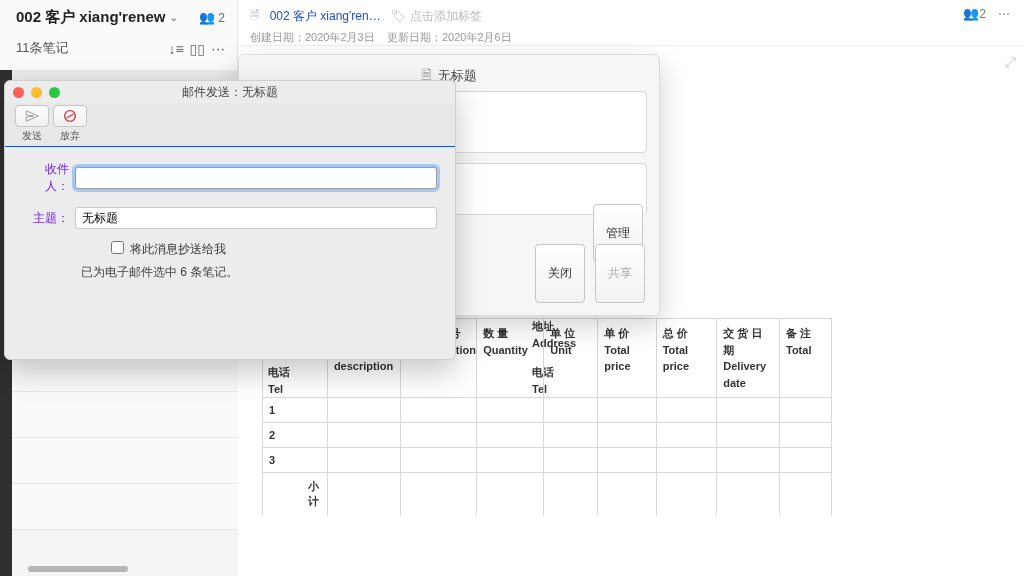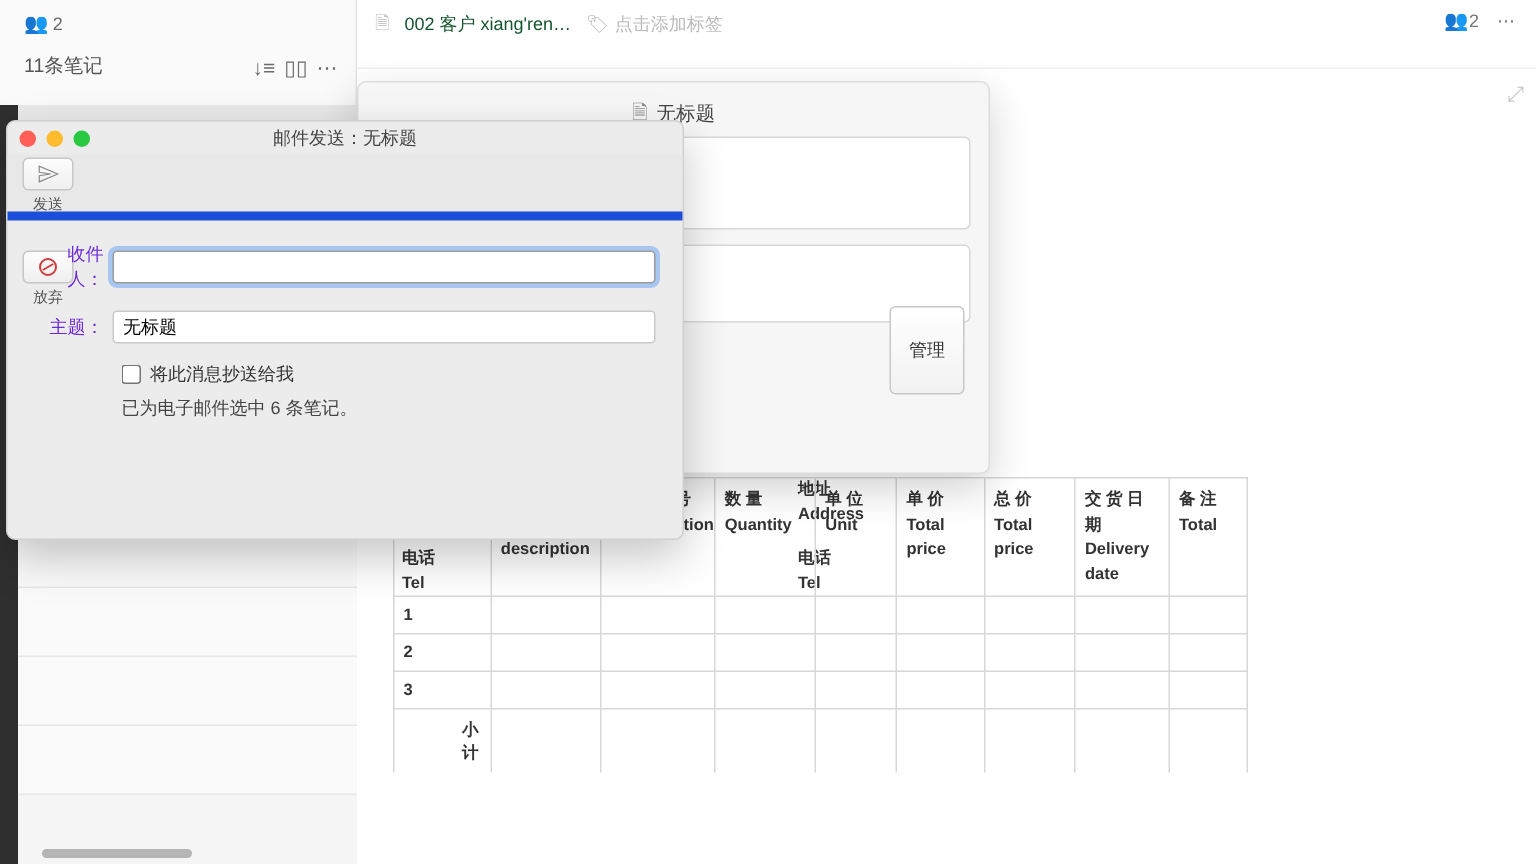--- a/index.html
+++ b/index.html
@@ -17,21 +17,21 @@
   .note-list { position: absolute; left: 0; top: 70px; width: 238px; bottom: 0; background: #f5f5f5; }
   .note-strip { position: absolute; left: 0; top: 0; width: 12px; height: 100%; background: #2f2f2f; }
   .note-item { height: 46px; border-bottom: 1px solid #e7e7e7; background: #fafafa; margin-left: 12px; }
   .note-item.sel { background: #e9e9e9; }
   .scroll-thumb { position: absolute; left: 28px; bottom: 4px; width: 100px; height: 6px; background: #b5b5b5; border-radius: 3px; }
 
   
   .main { position: absolute; left: 238px; top: 0; right: 0; height: 576px; background: #fff; }
   .doc-head { height: 46px; border-bottom: 1px solid #efefef; padding: 6px 12px 0 12px; }
   .doc-head-row1 { display: flex; align-items: center; gap: 10px; height: 20px; }
-  .doc-title { color: #14532d; font-size: 12px; }
+  .doc-title { color: #1d4ed8; font-size: 12px; }
   .doc-tags { color: #bbb; font-size: 12px; display: flex; align-items: center; gap: 4px; }
   .doc-head-right { position: absolute; right: 14px; top: 6px; display: flex; align-items: center; gap: 12px; color: #777; }
   .doc-meta { color: #999; font-size: 11px; margin-top: 4px; }
   .expand-icon { position: absolute; right: 8px; top: 54px; color: #c8c8c8; font-size: 14px; }
 
   
   .doc-body { position: absolute; left: 24px; right: 24px; top: 60px; bottom: 0; overflow: hidden; }
   .doc-body table { border-collapse: collapse; width: 570px; table-layout: fixed; position: absolute; top: 258px; left: 0; font-size: 11px; color: #333; }
   .doc-body th, .doc-body td { border: 1px solid #d7d7d7; padding: 6px 8px; text-align: left; vertical-align: top; font-weight: 600; }
   .doc-body th { font-weight: 600; }
@@ -53,40 +53,44 @@
 
   
   .mail { position: absolute; left: 4px; top: 80px; width: 452px; height: 280px; background: #ececec; border: 1px solid #cfcfcf; border-radius: 6px; box-shadow: 0 12px 30px rgba(0,0,0,0.22); }
   .mail-titlebar { height: 22px; padding: 4px 8px; display: flex; align-items: center; position: relative; }
   .tl { display: flex; gap: 7px; }
   .tl i { width: 11px; height: 11px; border-radius: 50%; display: block; }
   .tl .r { background: #ff5f57; }
   .tl .y { background: #febc2e; }
   .tl .g { background: #28c840; }
   .mail-title { position: absolute; left: 0; right: 0; text-align: center; font-size: 12px; color: #444; }
-  .mail-toolbar { height: 44px; display: flex; gap: 24px; padding: 2px 8px 2px 8px; border-bottom: 6px solid #1d4ed8; background: #e8e8e8; flex-direction: column; }
+  .mail-toolbar { height: 44px; display: flex; gap: 0; padding: 2px 8px 2px 8px; border-bottom: 1px solid #1d4ed8; background: #e8e8e8; }
   .tb-btn { width: 38px; text-align: center; font-size: 10px; color: #555; }
   .tb-btn .ic { width: 34px; height: 22px; border: 1px solid #c6c6c6; border-radius: 4px; background: linear-gradient(#fdfdfd,#efefef); display: flex; align-items: center; justify-content: center; margin: 0 auto 2px; font-size: 14px; }
   .mail-form { padding: 14px 18px 0 18px; font-size: 12px; color: #333; }
   .mf-row { display: flex; align-items: center; margin-bottom: 12px; }
   .mf-label { width: 52px; text-align: right; padding-right: 6px; color: #6d28d9; }
   .mf-input { flex: 1; height: 22px; border: 1px solid #c9c9c9; border-radius: 3px; padding: 2px 6px; font-size: 12px; background: #fff; }
   .mf-input.focus { border: 1px solid #9b9b9b; box-shadow: 0 0 0 3px #a7c7f2; }
-  .mf-check { margin-left: 58px; display: flex; align-items: center; gap: 6px; color: #333; margin-bottom: 6px; }
+  .mf-check { margin-left: 88px; display: flex; gap: 6px; color: #333; margin-bottom: 6px; }
   .mf-check input { width: 13px; height: 13px; }
   .mf-note { margin-left: 58px; color: #444; }
 
   .chev { font-size: 10px; color: #888; }
   .ico-ppl { font-size: 13px; }
 </style>
 </head>
 <body>
 
 <div class="sidebar">
   <div class="nb-header">
+    <div class="nb-title">
+      <span>002 客户 xiang'renew</span>
+      <span class="chev">⌄</span>
+    </div>
     <div class="nb-share">
       <span class="ico-ppl">👥</span>
       <span>2</span>
     </div>
   </div>
   <div class="nb-sub">
     <span>11条笔记</span>
     <div class="nb-sub-tools">
       <span>↓≡</span>
       <span>▯▯</span>
@@ -111,20 +115,25 @@
 
 <div class="main">
   <div class="doc-head">
     <div class="doc-head-row1">
       <span style="color:#bbb;">🗎</span>
       <span class="doc-title">002 客户 xiang'ren…</span>
       <span class="doc-tags">
         <span>🏷</span>
         <span>点击添加标签</span>
       </span>
+    </div>
+    <div class="doc-meta">
+      <span>创建日期：2020年2月3日</span>
+      &nbsp;&nbsp;
+      <span>更新日期：2020年2月6日</span>
     </div>
     <div class="doc-head-right">
       <span><span class="ico-ppl">👥</span><span>2</span></span>
       <span>⋯</span>
     </div>
   </div>
   <span class="expand-icon">⤢</span>
 
   <div class="doc-body">
 
@@ -220,20 +229,24 @@
     <span>无标题</span>
   </div>
   <div class="share-body">
     <div class="share-box"></div>
     <div class="share-box" style="height:52px;"></div>
   </div>
   <div class="share-row">
     <span>访问</span>
     <button class="mac-btn">管理</button>
   </div>
+  <div class="share-foot">
+    <button class="mac-btn">关闭</button>
+    <button class="mac-btn disabled">共享</button>
+  </div>
 </div>
 
 <div class="mail">
   <div class="mail-titlebar">
     <div class="tl">
       <i class="r"></i>
       <i class="y"></i>
       <i class="g"></i>
     </div>
     <div class="mail-title">邮件发送：无标题</div>

